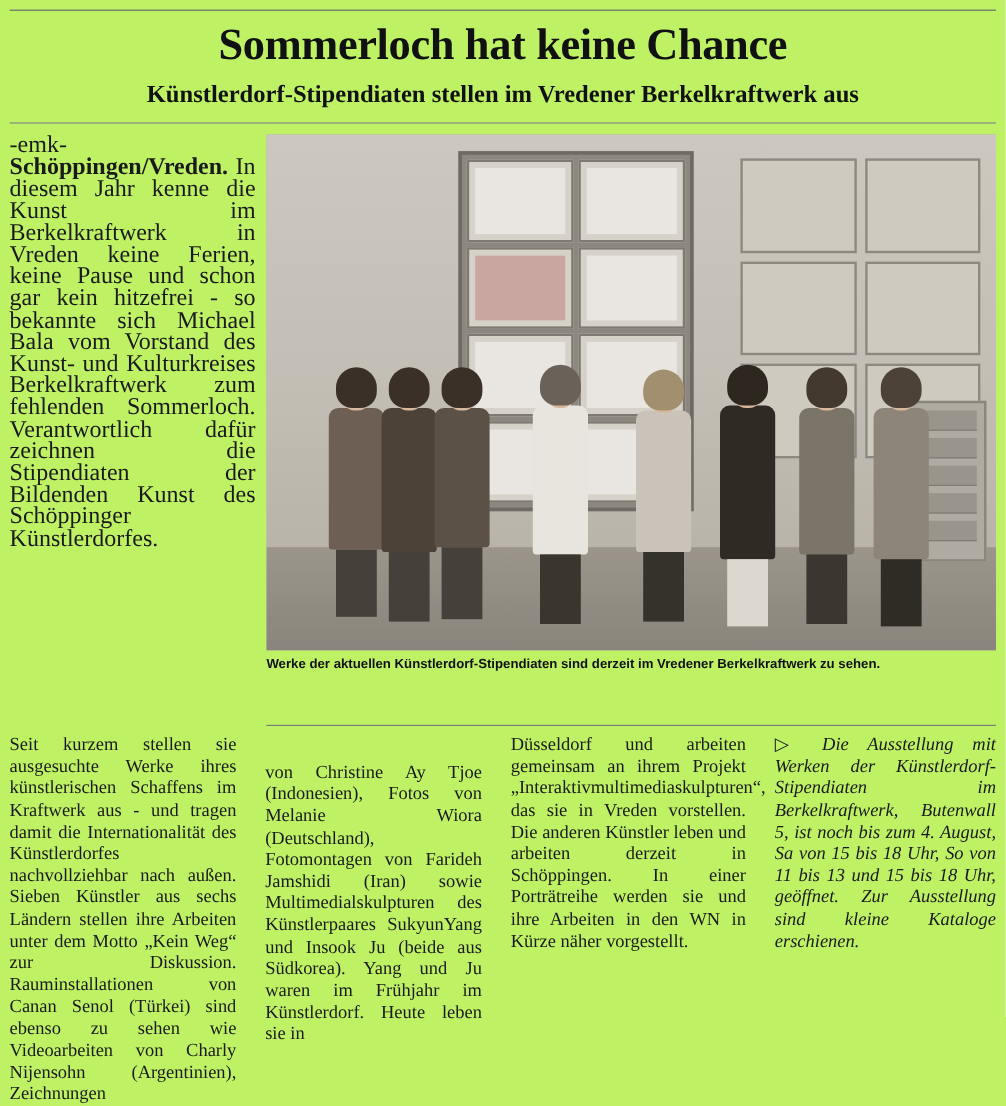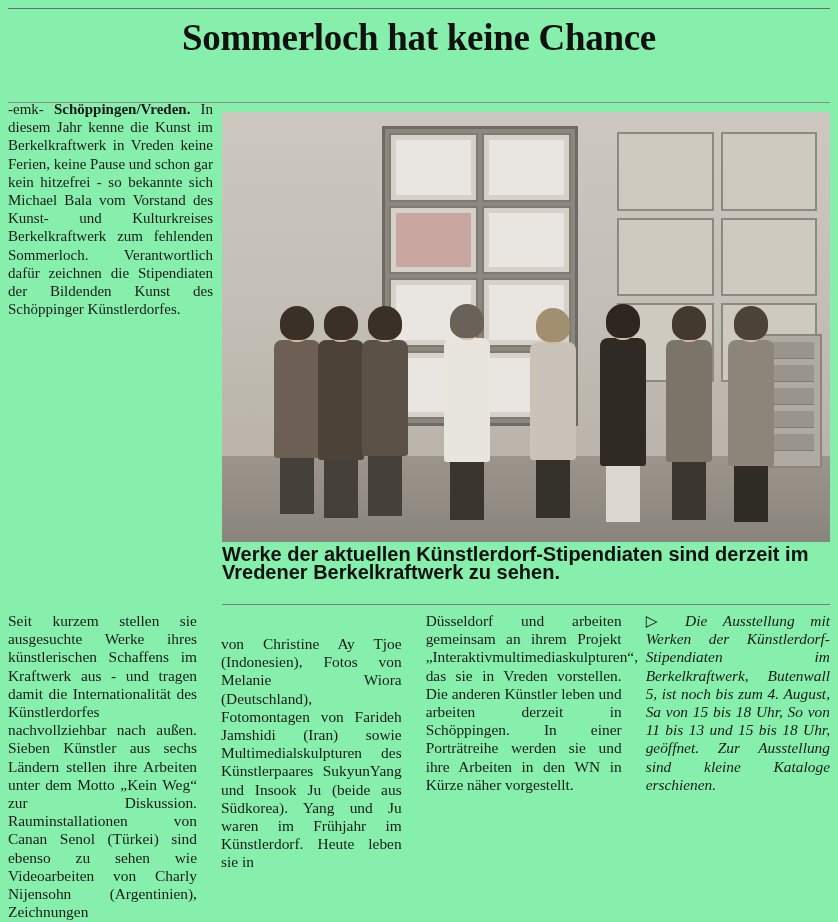--- a/index.html
+++ b/index.html
@@ -13,21 +13,21 @@
     overflow: hidden;
     font-family: "Liberation Serif", serif;
     color: #1a1a1a;
   }
   .page {
     position: relative;
     width: 838px;
     height: 922px;
     box-sizing: border-box;
     padding: 0;
-    background: #86efac;
+    background: #bef264;
   }
   .rule-top {
     position: absolute;
     left: 8px;
     right: 8px;
     top: 8px;
     height: 1px;
     background: #6b6b6b;
   }
   .headline {
@@ -59,23 +59,23 @@
     right: 8px;
     top: 102px;
     height: 1px;
     background: #8a8a8a;
   }
 
   
   .col-left-top {
     position: absolute;
     left: 8px;
-    top: 100px;
+    top: 112px;
     width: 205px;
-    font-size: 15px;
+    font-size: 20px;
     line-height: 18.2px;
     text-align: justify;
     text-justify: inter-word;
     hyphens: manual;
   }
   .col-left-top p { margin: 0; }
   .dash-lead { font-weight: normal; }
   .bold { font-weight: bold; }
 
   
@@ -190,21 +190,21 @@
     margin: 0 auto;
     background: #454039;
   }
   .cap-bar {
     position: absolute;
     left: 222px;
     top: 545px;
     width: 608px;
     font-family: "Liberation Sans", sans-serif;
     font-weight: bold;
-    font-size: 20px;
+    font-size: 11px;
     line-height: 18px;
     color: #111;
   }
   .cap-credit {
     position: absolute;
     left: 222px;
     top: 586px;
     width: 608px;
     text-align: right;
     font-family: "Liberation Sans", sans-serif;
@@ -250,20 +250,21 @@
   .col-4 { width: 200px; }
 </style>
 </head>
 <body>
 
 <div class="page">
 
   <div class="rule-top"></div>
 
   <div class="headline">Sommerloch hat keine Chance</div>
+  <div class="subhead">Künstlerdorf-Stipendiaten stellen im Vredener Berkelkraftwerk aus</div>
   <div class="rule-under-sub"></div>
 
   <div class="col-left-top">
     <p><span class="dash-lead">-emk-</span> <span class="bold">Schöppingen/Vreden.</span><span> In diesem Jahr kenne die Kunst im Berkelkraftwerk in Vreden keine Ferien, keine Pause und schon gar kein hitzefrei - so bekannte sich Michael Bala vom Vorstand des Kunst- und Kulturkreises Berkelkraftwerk zum fehlenden Sommerloch. Verantwortlich dafür zeichnen die Stipendiaten der Bildenden Kunst des Schöppinger Künstlerdorfes.</span></p>
   </div>
 
   <div class="photo-wrap">
     <div class="photo">
       <div class="wall"></div>
 

